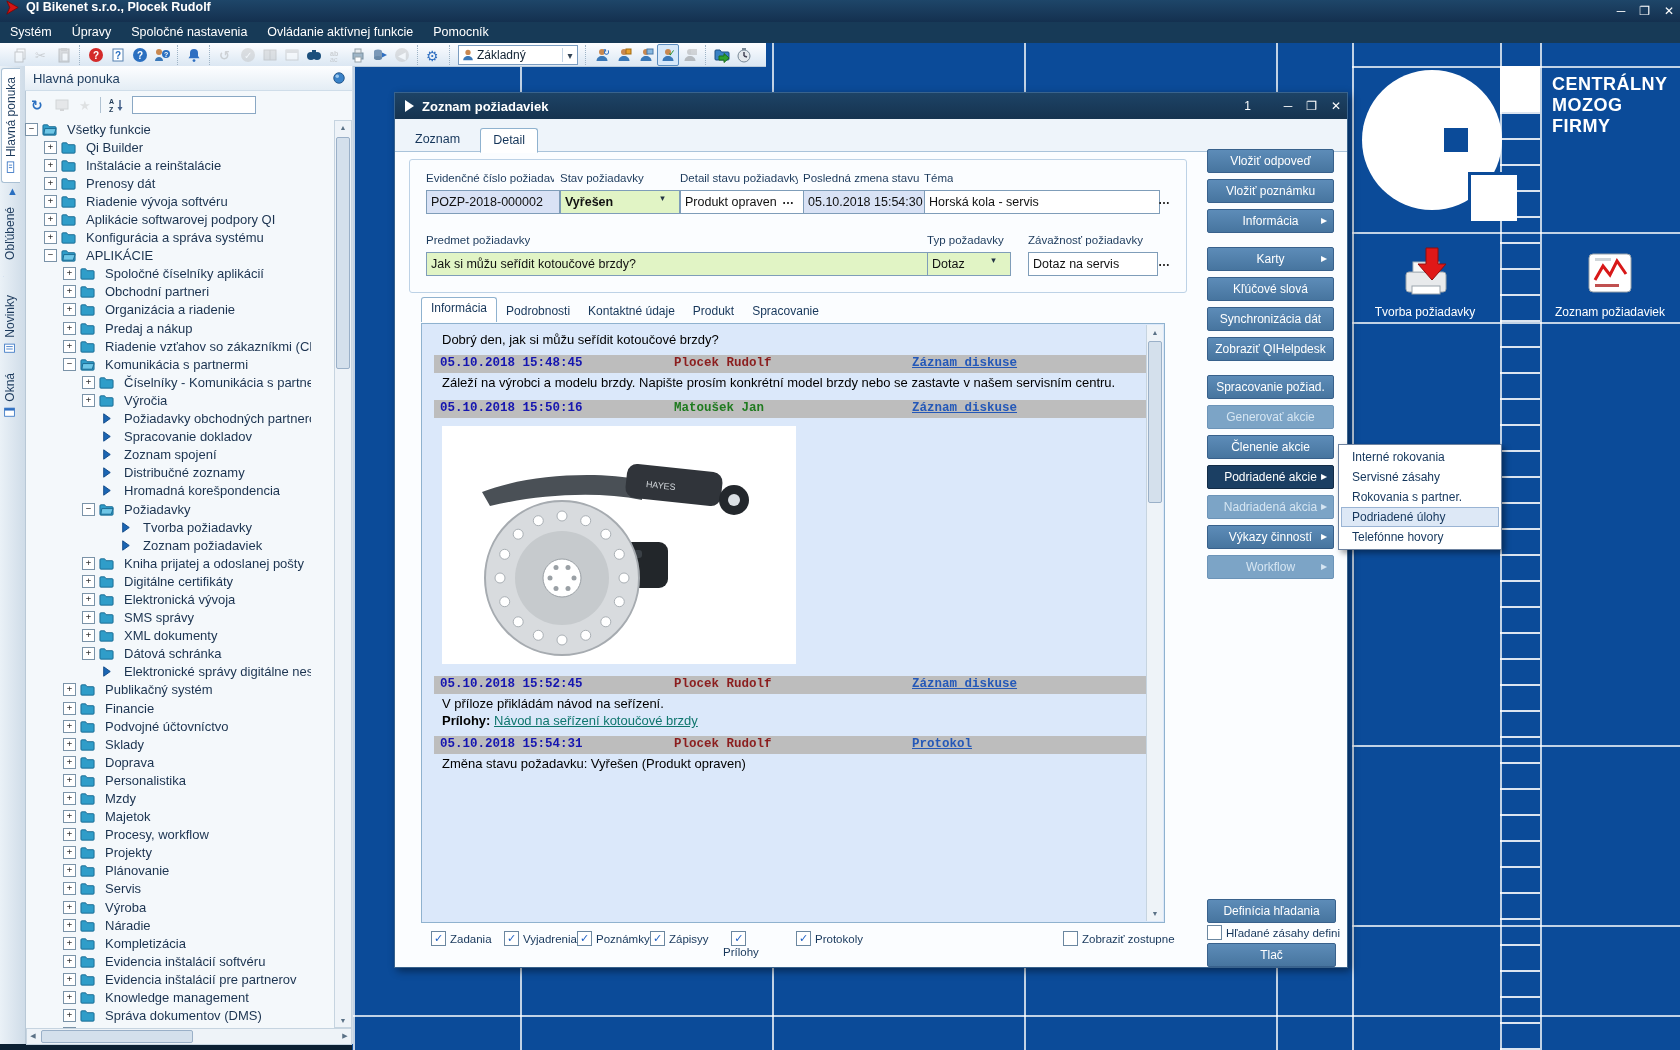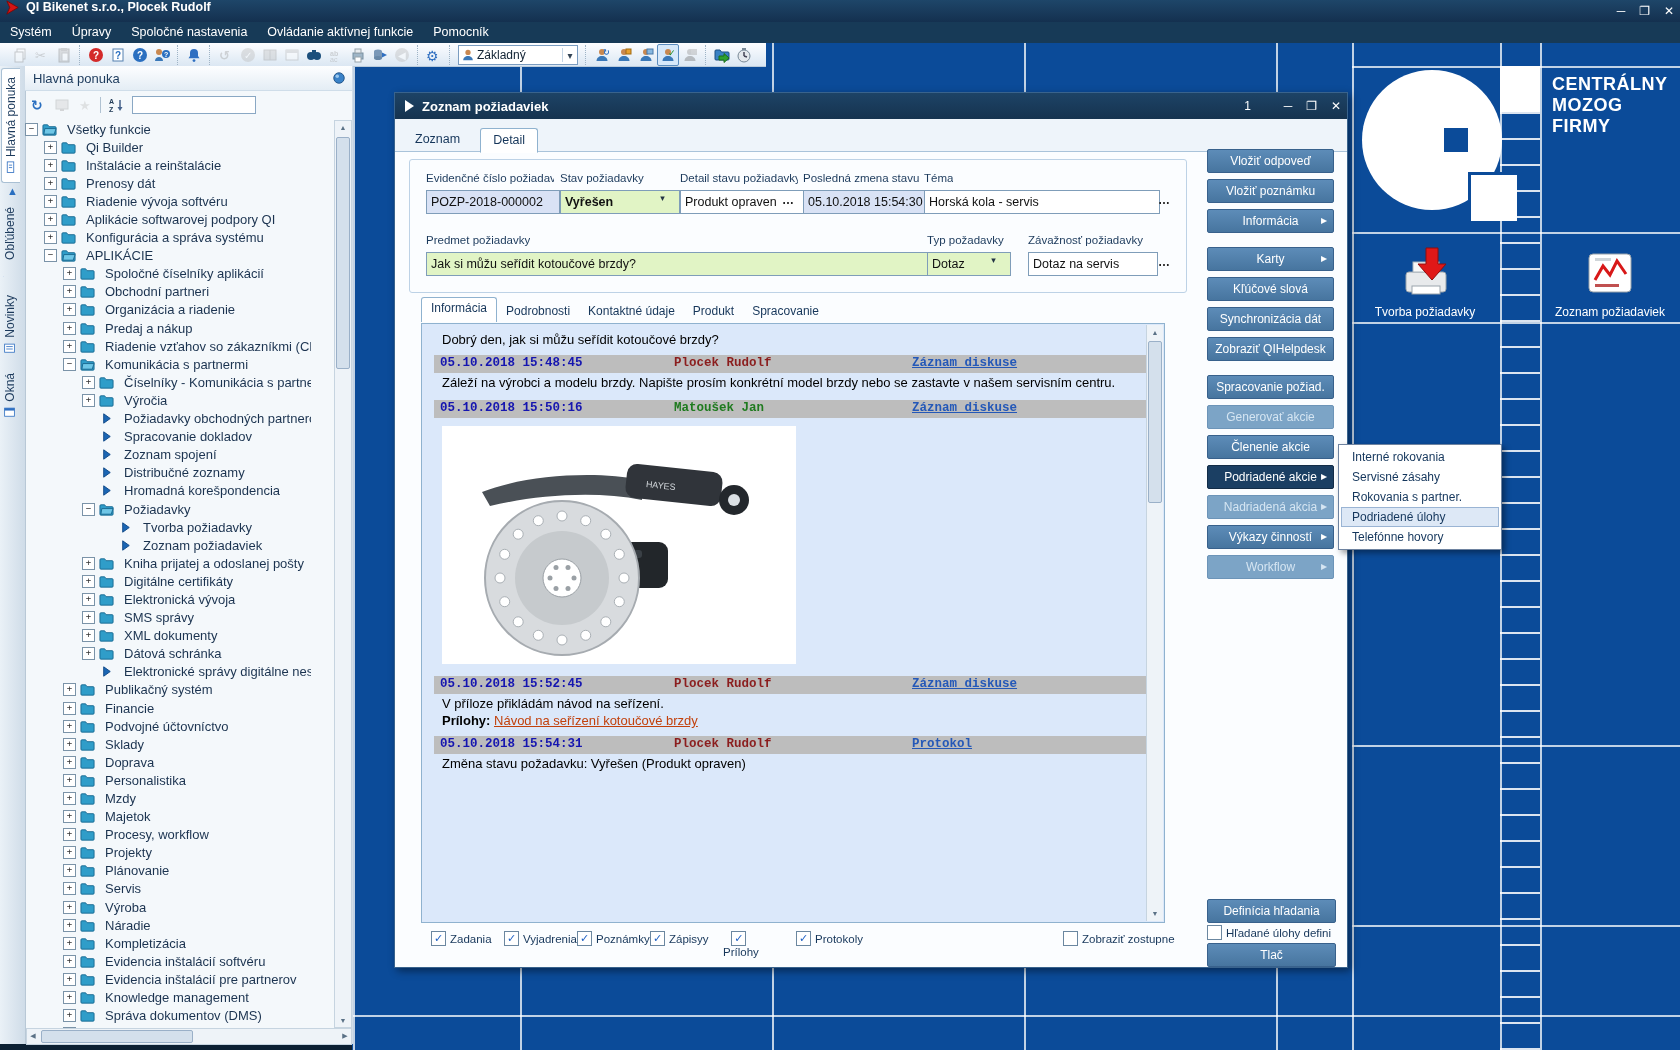--- a/index.html
+++ b/index.html
@@ -92,21 +92,21 @@
   #disc{position:absolute;left:26px;top:230px;width:742px;height:598px;border:1px solid #8fb2cf;background:#dbe8fa}
   #msgs{position:absolute;left:0;top:0;right:17px;bottom:0;overflow:hidden;padding:6px 0 0 12px}
   .mbody{font-size:13px;color:#000;margin:2px 0 0 8px}
   .mbar{height:18px;background:#bdbdbd;position:relative;margin-top:8px;
         font-family:"Liberation Mono","DejaVu Sans Mono",monospace;font-size:12.5px;font-weight:bold}
   .mbar .tm{position:absolute;left:6px;top:1px;color:#1515b0}
   .mbar .au{position:absolute;left:240px;top:1px}
   .mbar .lk{position:absolute;left:478px;top:1px;color:#2458b8;text-decoration:underline}
   .attach{font-size:13px;margin:2px 0 0 8px}
   .attach b{color:#000}
-  .attach a{color:#c2410c}
+  .attach a{color:#0f766e}
   #photo{width:354px;height:238px;background:#fff;margin:8px 0 0 8px}
   #dsb{position:absolute;right:1px;top:1px;width:16px;bottom:1px;background:#eef3f8;border-left:1px solid #c6d4e0}
   
   .fcb{position:absolute;display:flex;align-items:center;font-size:11.5px;color:#16365a;white-space:nowrap}
   .cb{width:13px;height:13px;background:#fff;border:1px solid #6b87a0;margin-right:4px;flex:none;
       font-size:11px;line-height:12px;text-align:center;color:#1d5fc4;font-weight:bold}
   .cb.on::before{content:"✓"}
   
   #actions{position:absolute;left:812px;top:56px;width:127px}
   .abtn{height:22px;margin-bottom:6px;background:linear-gradient(#5d8cb8,#47759f);border:1px solid #38618c;border-radius:2px;
@@ -1054,21 +1054,21 @@
       <div class="abtn disabled">Generovať akcie</div>
       <div class="abtn">Členenie akcie</div>
       <div class="abtn active">Podriadené akcie<span class="ar"></span></div>
       <div class="abtn disabled">Nadriadená akcia<span class="ar"></span></div>
       <div class="abtn">Výkazy činností<span class="ar"></span></div>
       <div class="abtn disabled">Workflow<span class="ar"></span></div>
     </div>
   <div class="bbtn" style="top:806px">Definícia hľadania</div>
   <div id="searchcb">
     <span class="cb"></span>
-    <span>Hľadané úlohy defini</span>
+    <span>Hľadané zásahy defini</span>
   </div>
   <div class="bbtn" style="top:850px">Tlač</div>
 <div class="fcb" style="left: 36px; top: 838px;">
       <span class="cb on"></span>
       <span>Zadania</span>
     </div>
     <div class="fcb" style="left: 109px; top: 838px;">
       <span class="cb on"></span>
       <span>Vyjadrenia</span>
     </div>

